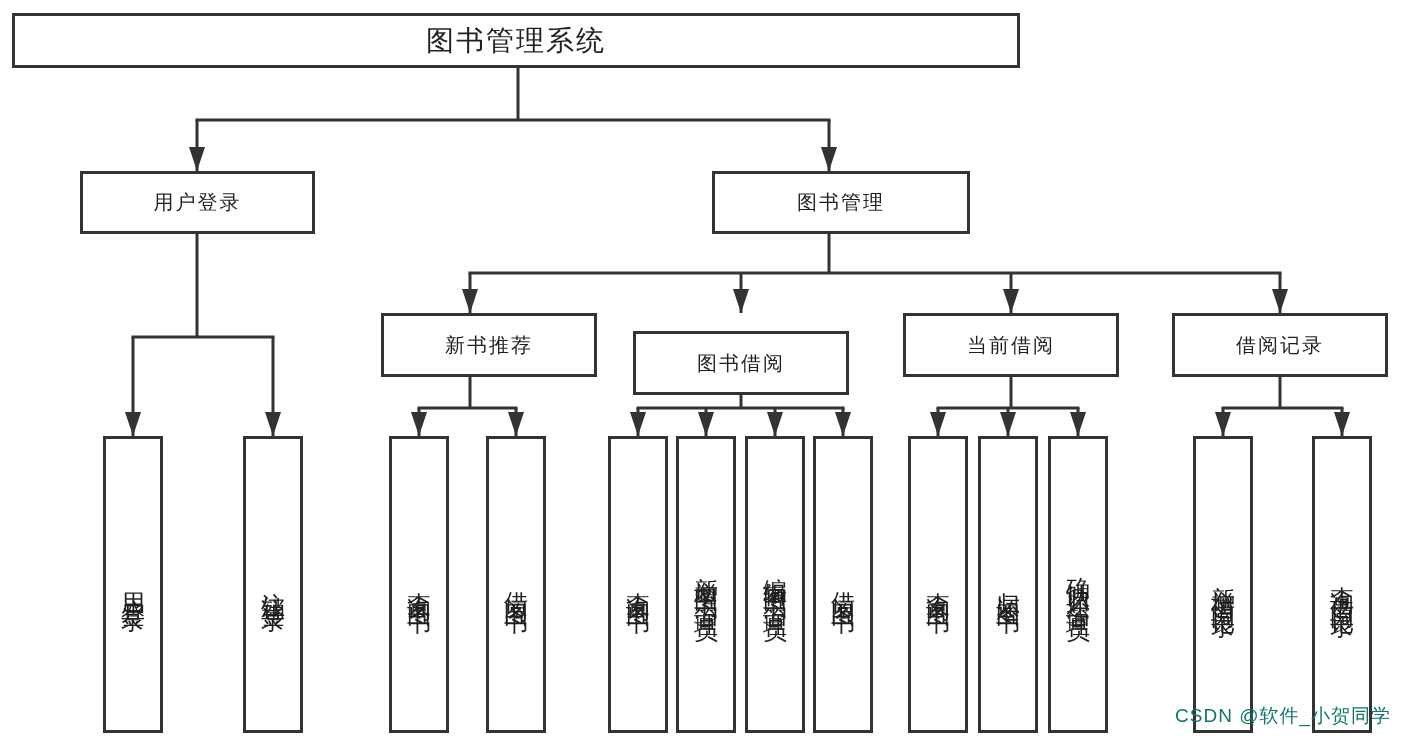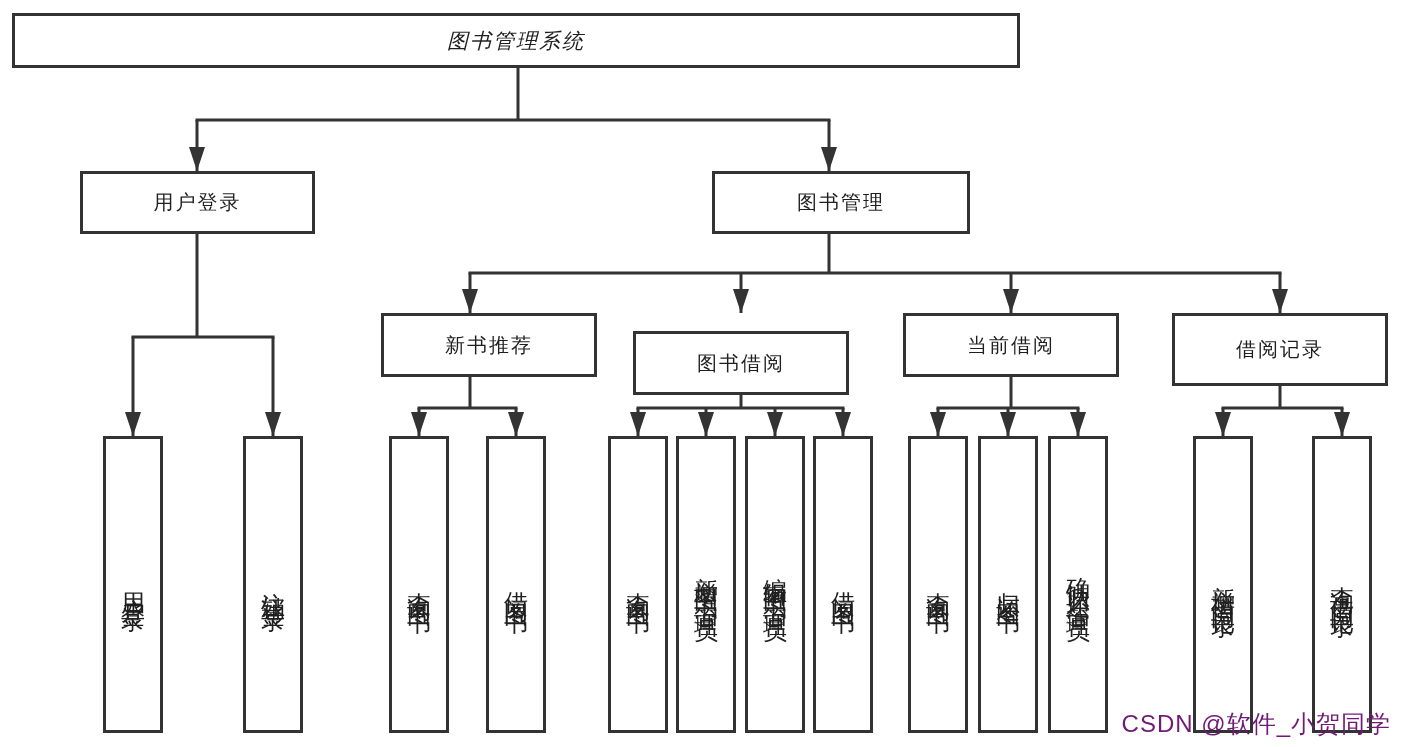--- a/index.html
+++ b/index.html
@@ -32,44 +32,44 @@
     border: 3px solid #333333;
     background: #ffffff;
     display: flex;
     align-items: center;
     justify-content: center;
     color: #1f1f1f;
     font-size: 20px;
     letter-spacing: 2px;
     white-space: nowrap;
   }
-  .node.root { font-size: 21px; font-style: italic; }
+  .node.root { font-size: 28px; }
   .leaf {
     position: absolute;
     box-sizing: border-box;
     width: 60px;
     height: 297px;
     border: 3px solid #333333;
     background: #ffffff;
     display: flex;
     align-items: center;
     justify-content: center;
     writing-mode: vertical-rl;
     text-orientation: mixed;
     color: #1f1f1f;
     font-size: 24px;
     letter-spacing: 6px;
     line-height: 1;
   }
   .watermark {
     position: absolute;
     right: 14px;
-    bottom: 7px;
-    color: #701a75;
-    font-size: 24px;
+    bottom: 18px;
+    color: #0f766e;
+    font-size: 19px;
     letter-spacing: 1px;
     z-index: 5;
   }
 </style>
 </head>
 <body>
 
 <div class="canvas">
 
   <svg class="edges" width="1405" height="747" viewBox="0 0 1405 747">
@@ -121,21 +121,21 @@
   </svg>
 
   <div class="node root" style="left:12px; top:13px; width:1008px; height:55px;">图书管理系统</div>
 
   <div class="node" style="left:80px; top:171px; width:235px; height:63px;">用户登录</div>
   <div class="node" style="left:712px; top:171px; width:258px; height:63px;">图书管理</div>
 
   <div class="node" style="left:362px; top:313px; width:216px; height:64px;margin-left:19px;">新书推荐</div>
   <div class="node" style="left:633px; top:331px; width:216px; height:64px;">图书借阅</div>
   <div class="node" style="left:903px; top:313px; width:216px; height:64px;">当前借阅</div>
-  <div class="node" style="left:1172px; top:313px; width:216px; height:73px;">借阅记录</div>
+  <div class="node" style="left:1172px; top:313px; width:216px; height:64px;">借阅记录</div>
 
   <div class="leaf" style="left:103px; top:436px;">用户登录</div>
   <div class="leaf" style="left:243px; top:436px;">注销登录</div>
 
   <div class="leaf" style="left:389px; top:436px;">查询图书</div>
   <div class="leaf" style="left:486px; top:436px;">借阅图书</div>
 
   <div class="leaf" style="left:608px; top:436px;">查询图书</div>
   <div class="leaf" style="left:676px; top:436px;">新增图书（管理员）</div>
   <div class="leaf" style="left:745px; top:436px;">编辑图书（管理员）</div>

